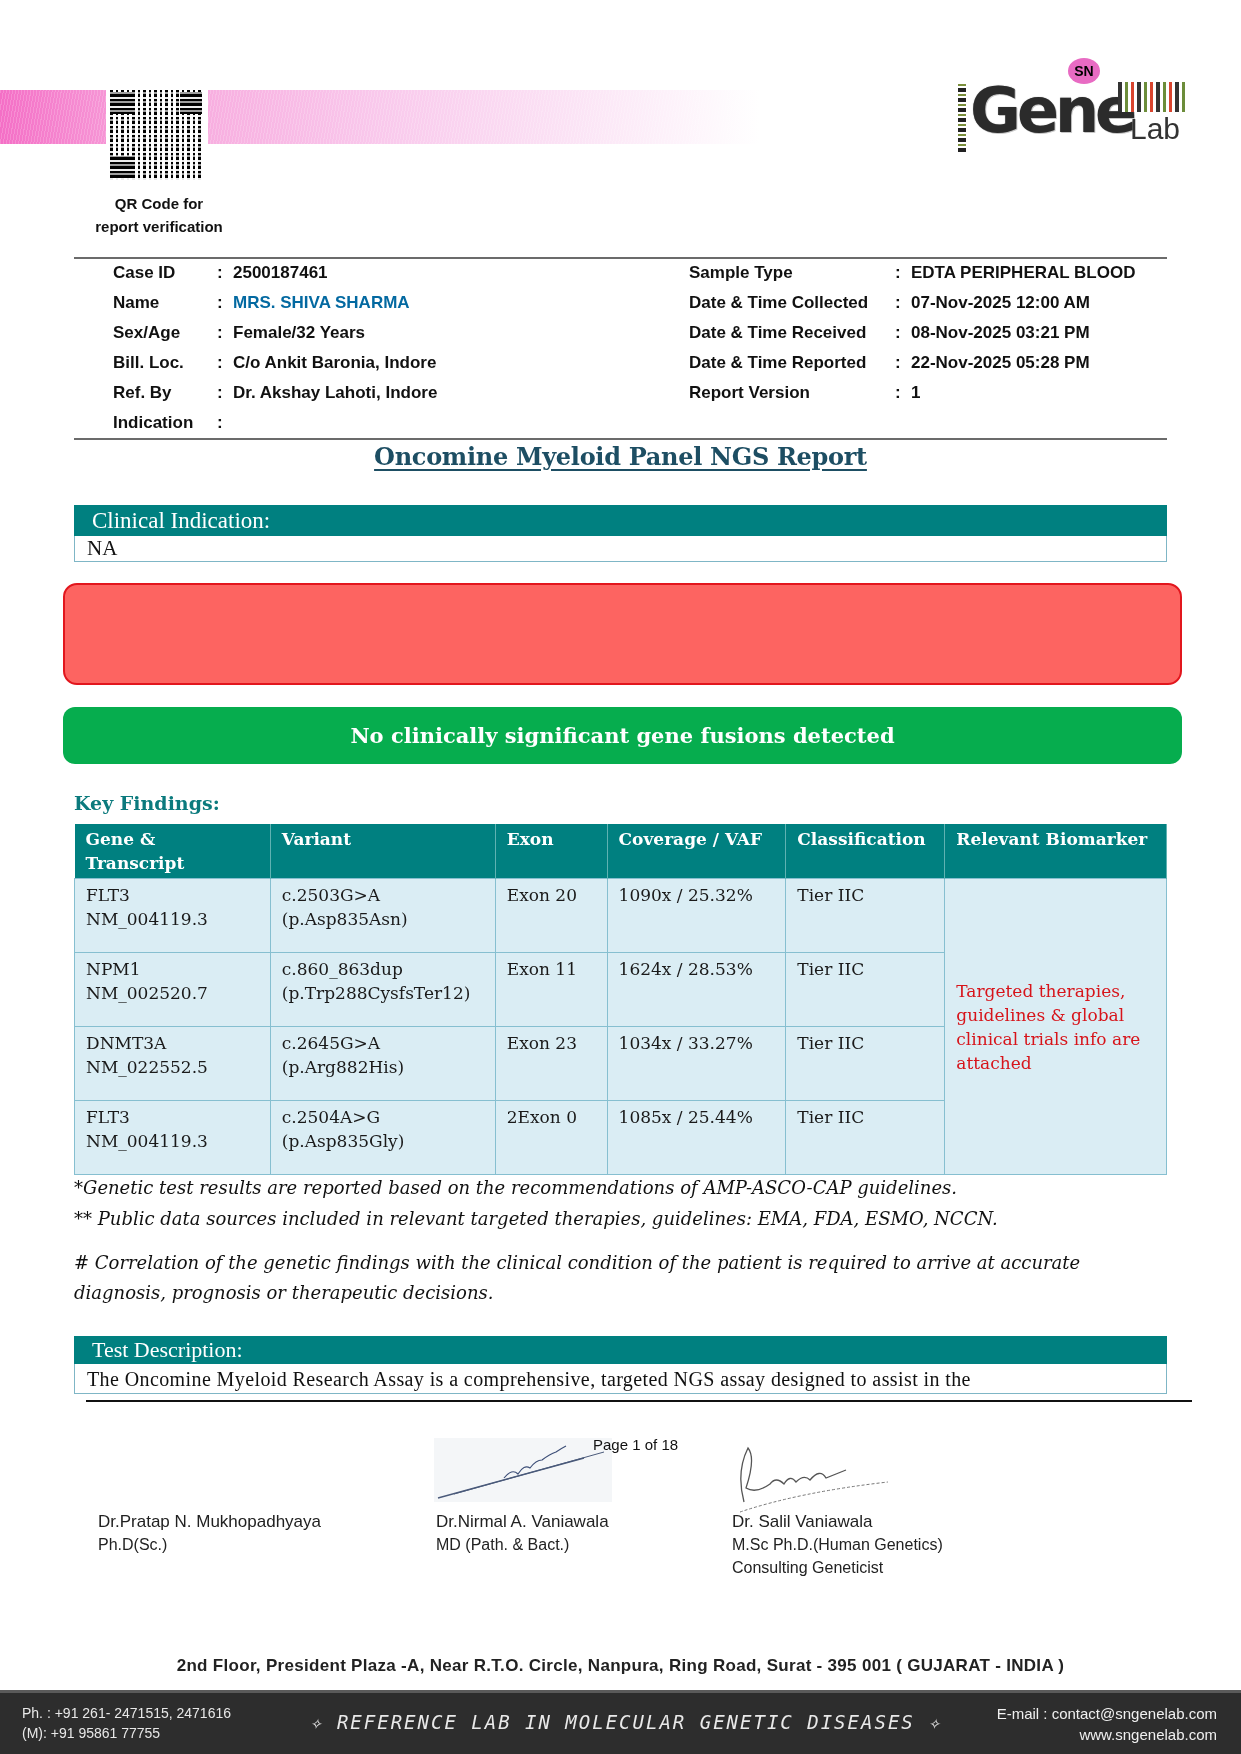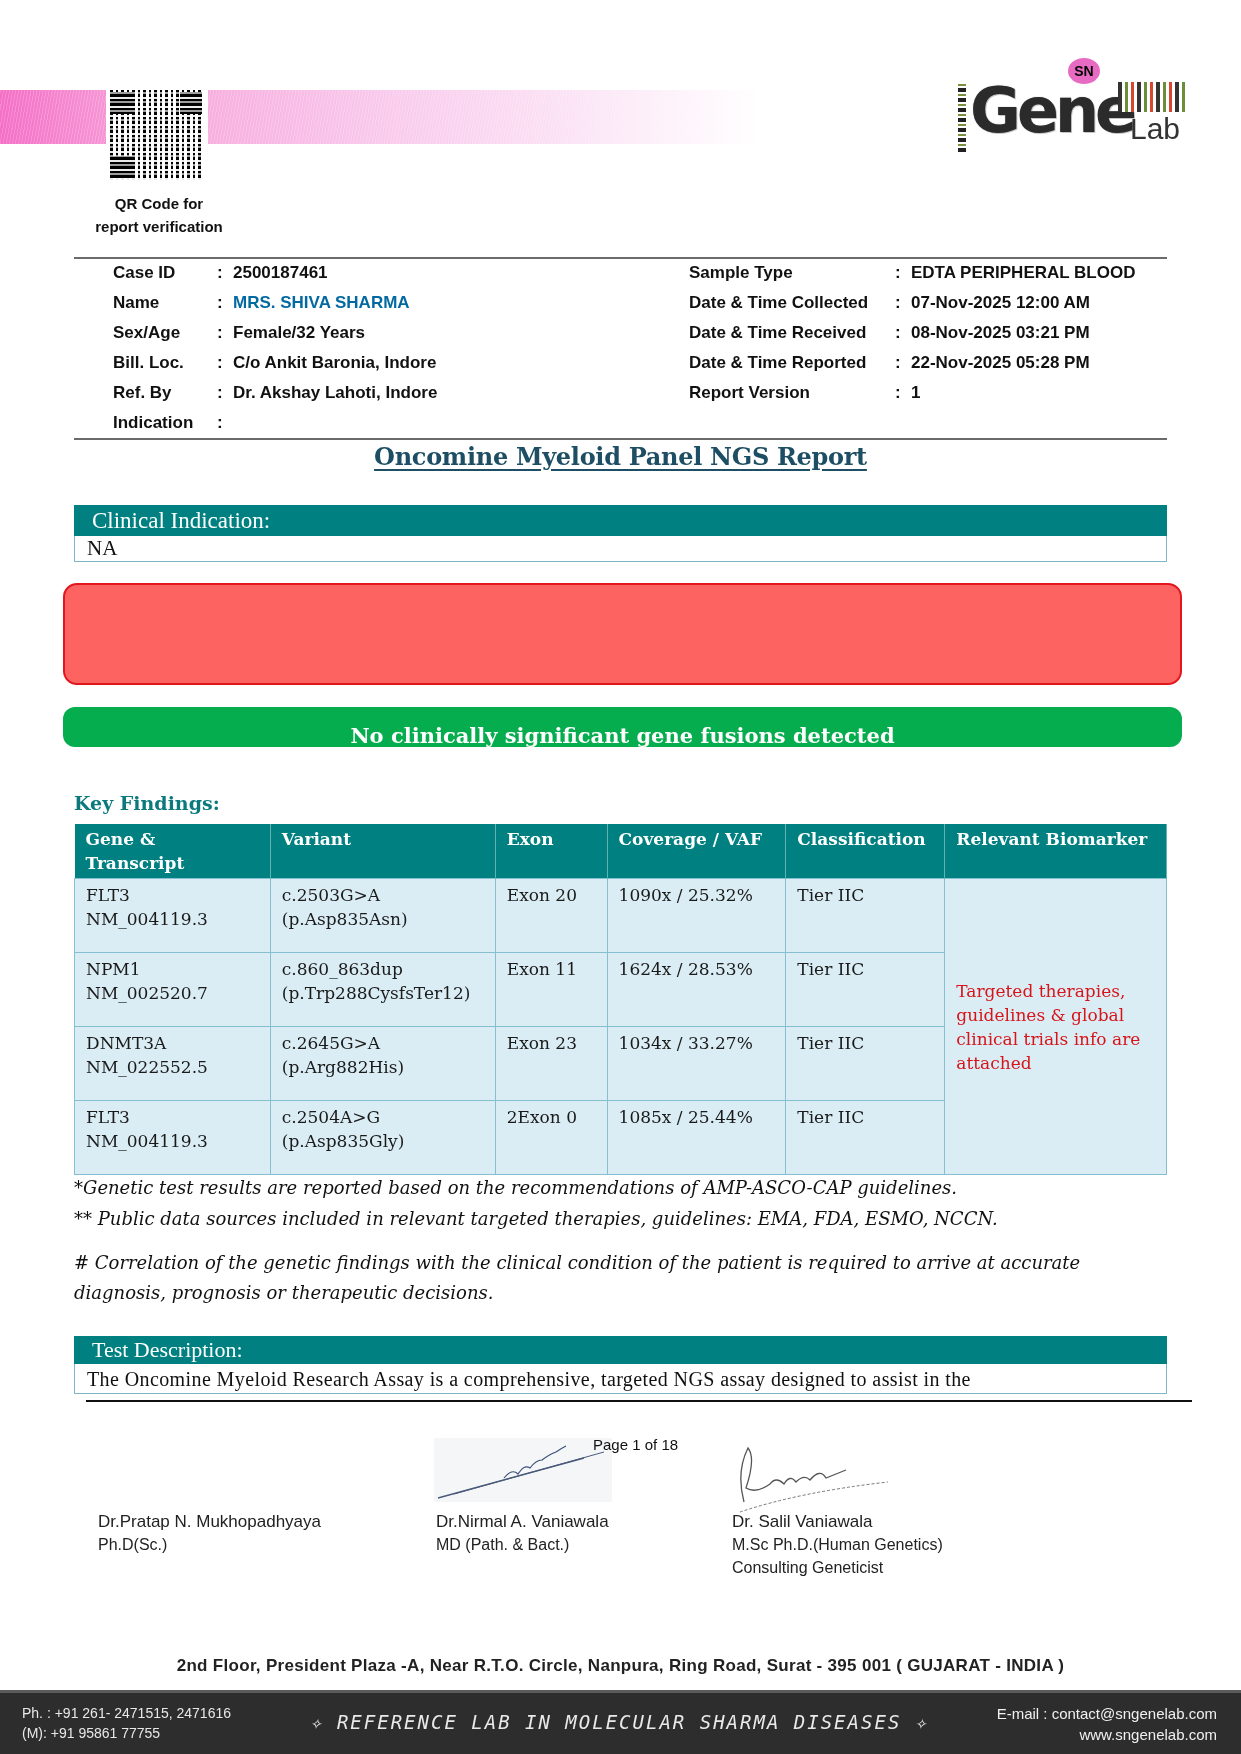--- a/index.html
+++ b/index.html
@@ -56,21 +56,21 @@
   .sec-head { position: absolute; left: 74px; width: 1093px; height: 31px; background: #008080;
     color: #fff; font-family: "Liberation Serif", serif; font-size: 23px; line-height: 31px; padding-left: 18px; }
   .sec-body { position: absolute; left: 74px; width: 1093px; border: 1px solid #7fb6c6; border-top: none;
     font-family: "Liberation Serif", serif; font-size: 21px; color: #111; padding-left: 12px; }
 
   .status-box { position: absolute; left: 63px; width: 1119px; border-radius: 14px; text-align: center; color: #fff;
     font-family: "DejaVu Serif", serif; font-weight: bold; }
   .positive { top: 583px; height: 102px; background: #fd6461; border: 2px solid #e2161d; }
   .positive .main { font-size: 28px; margin-top: 16px; line-height: 36px; }
   .positive .sub { font-size: 19px; line-height: 26px; }
-  .fusion { top: 707px; height: 40px; background: #06ad4e; font-size: 21px; line-height: 57px; border-radius: 12px; }
+  .fusion { top: 707px; height: 57px; background: #06ad4e; font-size: 21px; line-height: 57px; border-radius: 12px; }
 
   .kf-label { position: absolute; left: 74px; top: 792px; font-family: "DejaVu Serif", serif; font-size: 19px;
     font-weight: bold; color: #0b7a7d; }
 
   table.findings { position: absolute; left: 74px; top: 824px; width: 1093px; border-collapse: collapse;
     font-family: "DejaVu Serif", serif; font-size: 17px; }
   table.findings th { background: #008080; color: #fff; text-align: left; vertical-align: top;
     font-weight: bold; padding: 3px 11px; height: 50px; line-height: 24px; border-right: 1px solid #5fb2b2; }
   table.findings td { background: #daedf4; vertical-align: top; padding: 4px 11px; height: 74px;
     line-height: 24px; border: 1px solid #86bfd0; color: #1a1a1a; }
@@ -300,18 +300,18 @@
   <div>M.Sc Ph.D.(Human Genetics)</div>
   <div>Consulting Geneticist</div>
 </div>
 
 <div class="address">2nd Floor, President Plaza -A, Near R.T.O. Circle, Nanpura, Ring Road, Surat - 395 001 ( GUJARAT - INDIA )</div>
 <div class="footer-bar">
   <div class="ph">
     <div>Ph. : +91 261- 2471515, 2471616</div>
     <div>(M): +91 95861 77755</div>
   </div>
-  <div class="tag">✧ REFERENCE LAB IN MOLECULAR SHARMA DISEASES ✧</div>
+  <div class="tag">✧ REFERENCE LAB IN MOLECULAR GENETIC DISEASES ✧</div>
   <div class="contact">
     <div>E-mail : contact@sngenelab.com</div>
     <div>www.sngenelab.com</div>
   </div>
 </div>
 
 </body></html>

